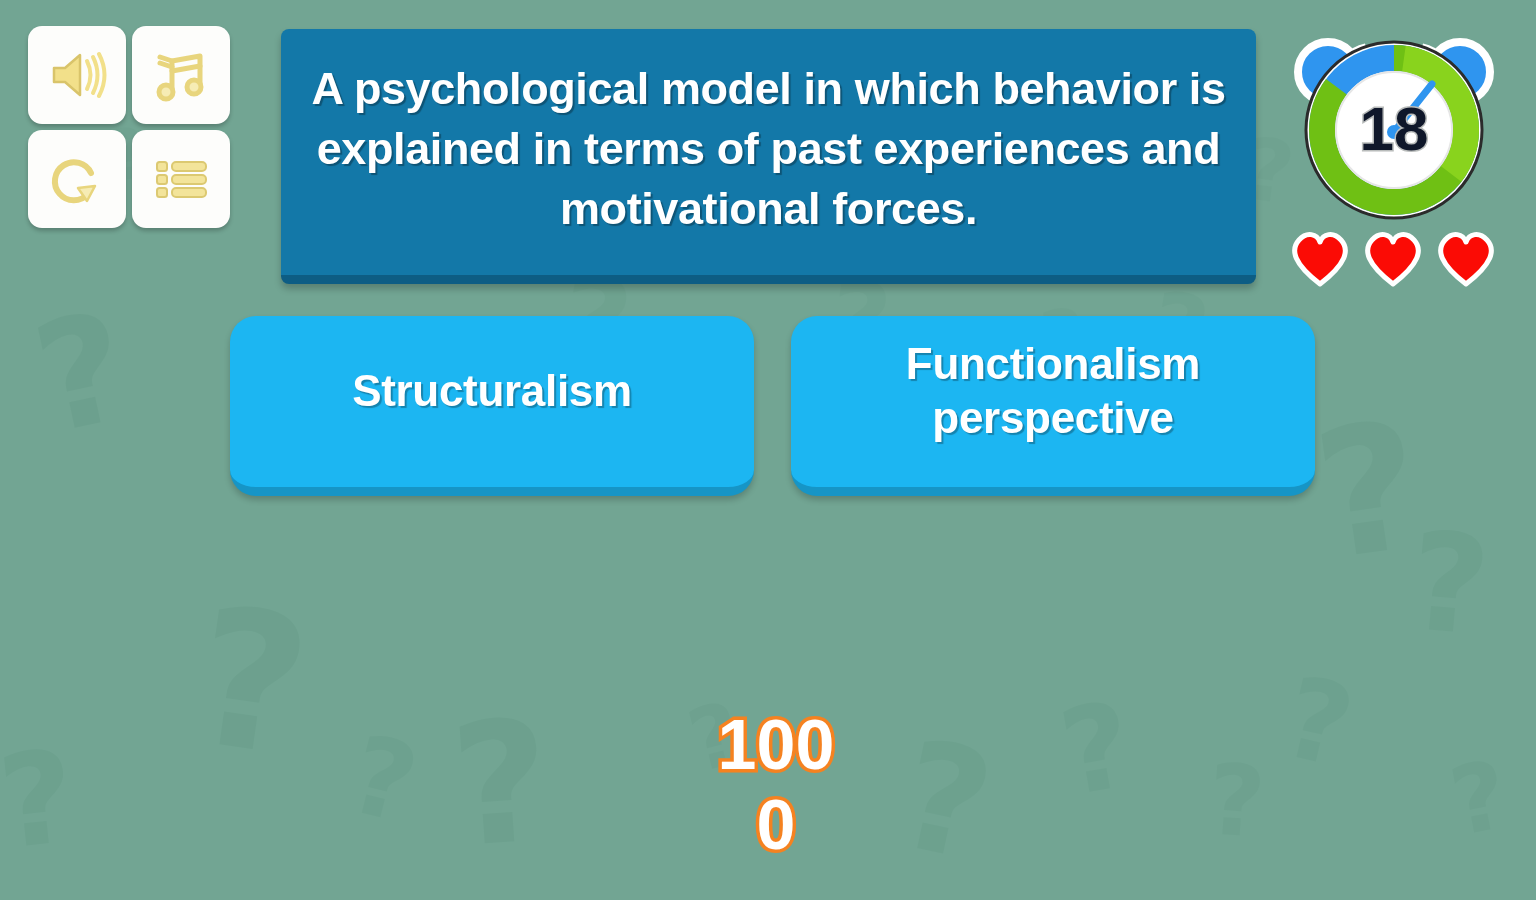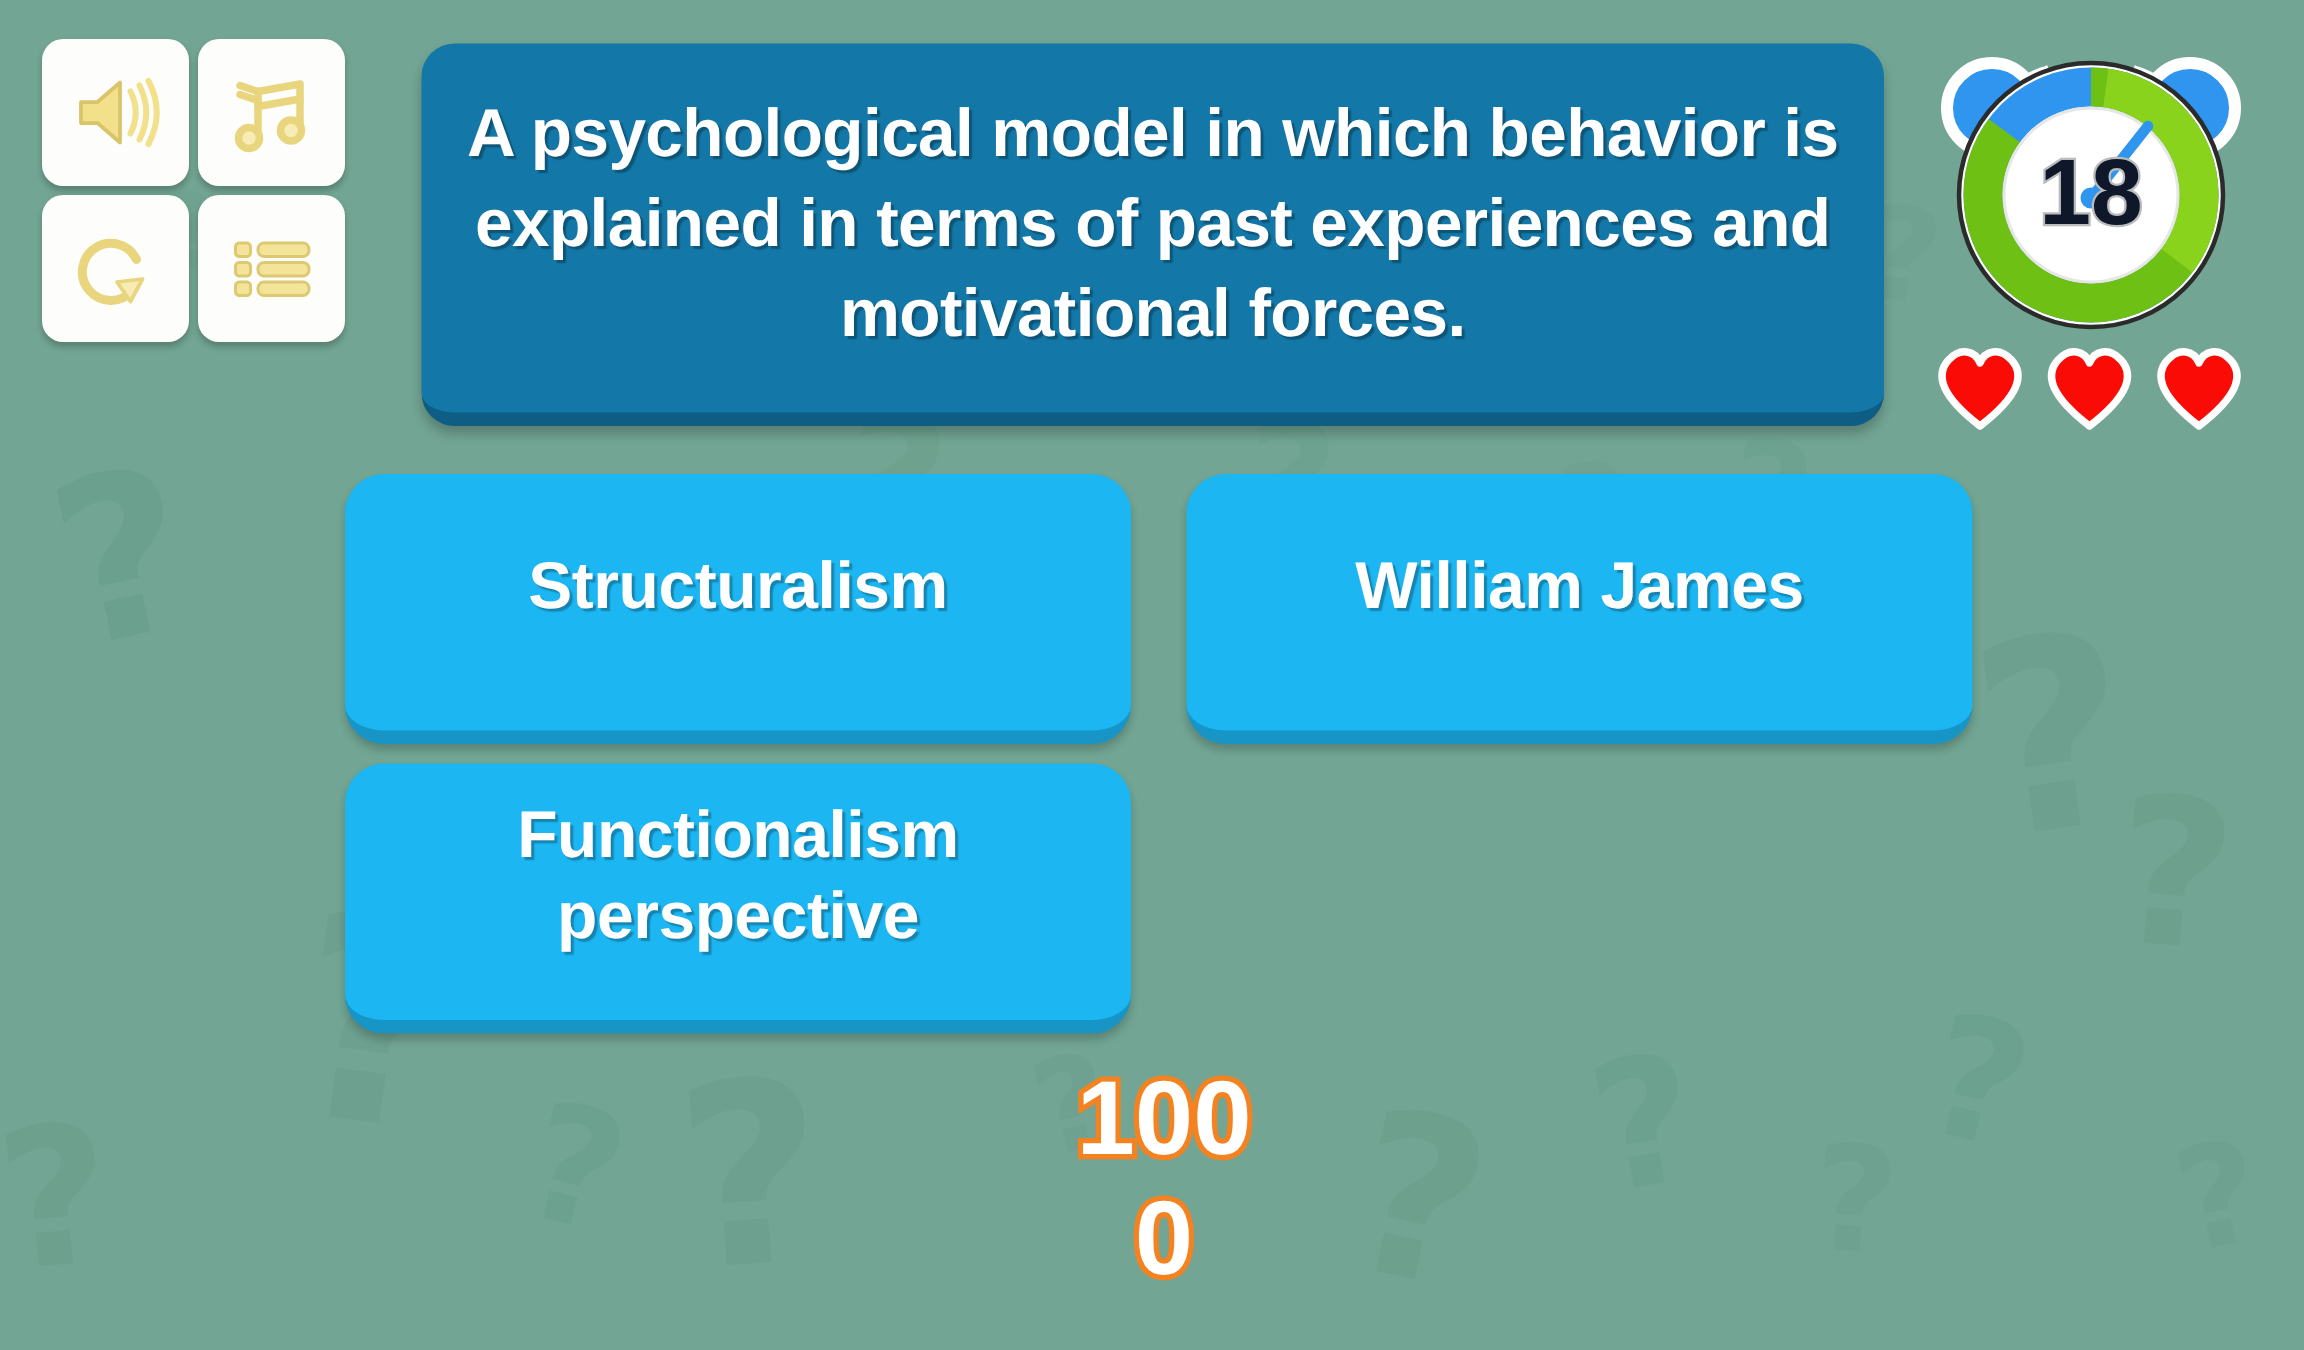--- a/index.html
+++ b/index.html
@@ -52,21 +52,21 @@
   }
   .icon-btn svg { display:block; }
 
   
   #question-banner {
     position:absolute;
     left:281px; top:29px;
     width:975px; height:255px;
     background:#1378a8;
     border-bottom:9px solid #0d5d84;
-    border-radius:22px;
+    border-radius:8px;
     display:flex; align-items:center; justify-content:center;
     padding:10px 26px 16px 26px;
     box-shadow:0 5px 7px rgba(0,0,0,0.22);
     z-index:5;
   }
   #question-text {
     color:#ffffff;
     font-size:45px;
     font-weight:bold;
     line-height:1.33;
@@ -284,23 +284,20 @@
         <path d="M32 56 C6 36 2 22 11 12 C19 3 29 6 32 14 C35 6 45 3 53 12 C62 22 58 36 32 56 Z" fill="#fb0b05" stroke="#ffffff" stroke-width="5" stroke-linejoin="round"></path>
       </svg>
     </span>
   </div>
 
   <div id="answers">
     <div class="answer-btn">
       <span class="answer-label">Structuralism</span>
     </div>
     <div class="answer-btn">
-      <span class="answer-label">William James</span>
-    </div>
-    <div class="answer-btn">
       <span class="answer-label">Functionalism perspective</span>
     </div>
   </div>
 
   <div id="score-area">
     <div class="score-num">100</div>
     <div class="score-num">0</div>
   </div>
 
 </div>

